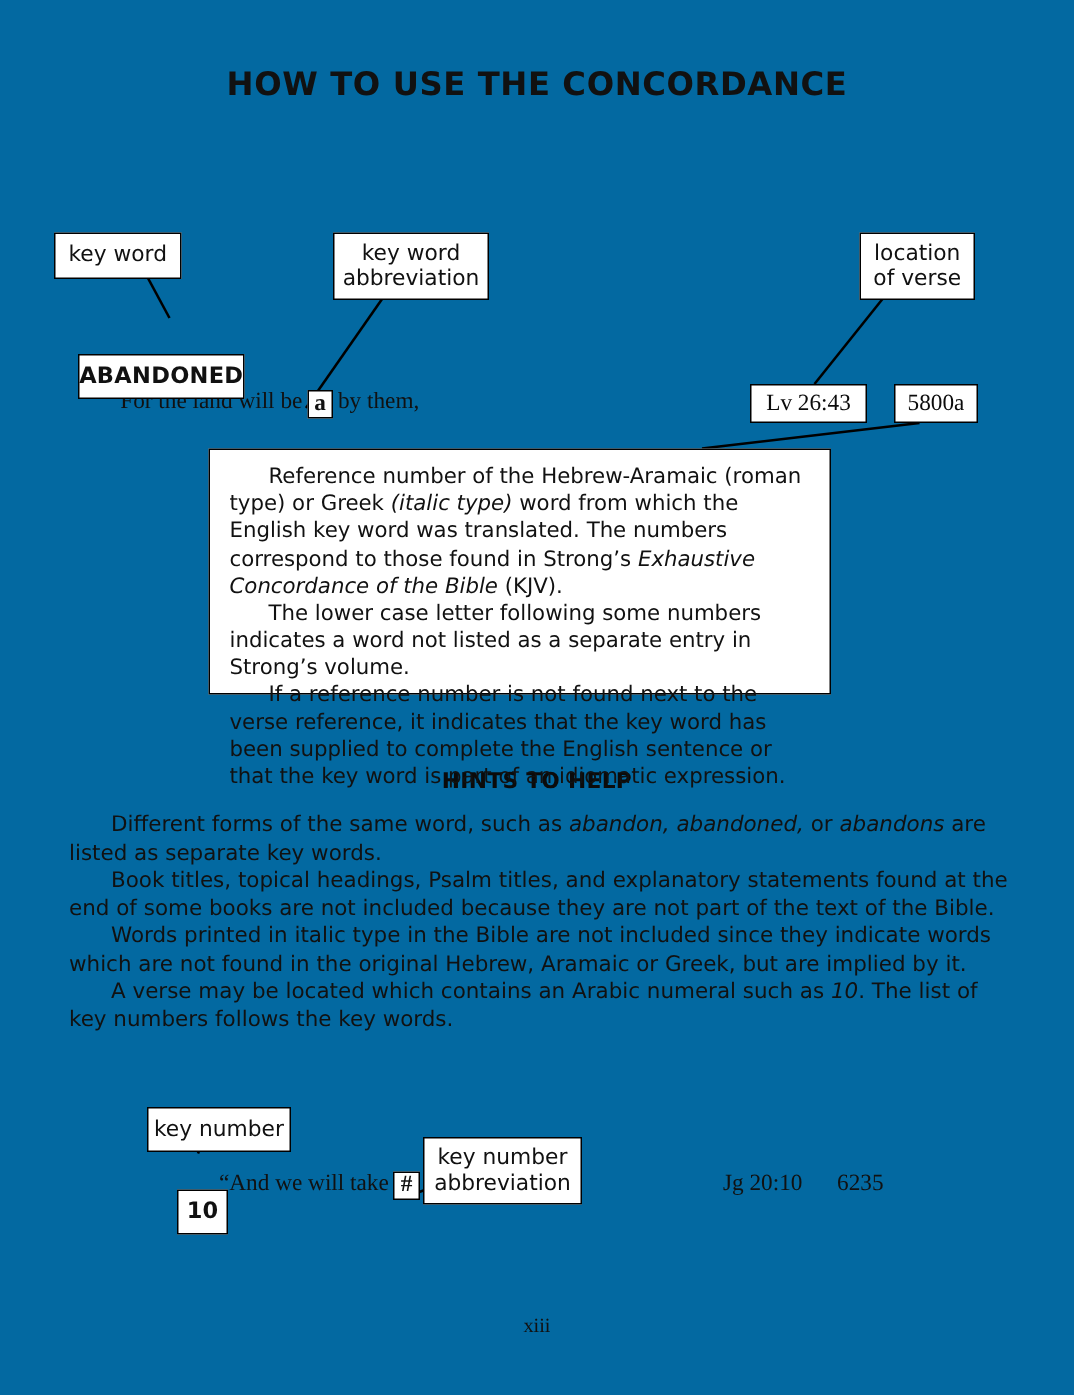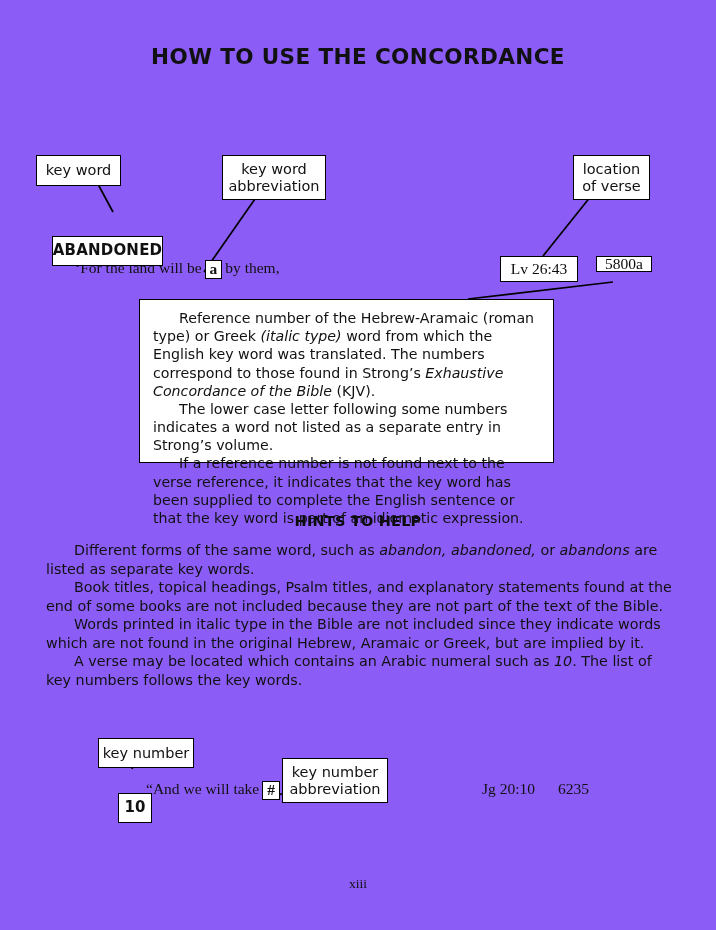--- a/index.html
+++ b/index.html
@@ -4,21 +4,21 @@
 <style>
   html, body {
     margin: 0;
     padding: 0;
     background: #ffffff;
   }
   #page {
     position: relative;
     width: 716px;
     height: 930px;
-    background: #8b5cf6;
+    background: #0369a1;
     overflow: hidden;
     font-family: "Liberation Sans", sans-serif;
     color: #0b0b0b;
   }
 
   
   #title {
     position: absolute;
     left: 0;
     top: 44px;
@@ -73,21 +73,21 @@
     letter-spacing: 0.2px;
   }
 
   #box-lv {
     left: 500px; top: 256px; width: 78px; height: 26px;
     font-family: "Liberation Serif", serif;
     font-weight: normal;
     font-size: 15.5px;
   }
   #box-5800a {
-    left: 596px; top: 256px; width: 56px; height: 16px;
+    left: 596px; top: 256px; width: 56px; height: 26px;
     font-family: "Liberation Serif", serif;
     font-size: 15.5px;
   }
 
   #box-keynumber     { left: 98px;  top: 714px; width: 96px;  height: 30px;
                        font-family: "DejaVu Sans", sans-serif; font-size: 14.5px; }
   #box-keynum-abbr   { left: 282px; top: 734px; width: 106px; height: 45px; }
   #box-10 {
     left: 118px; top: 769px; width: 34px; height: 30px;
     font-family: "DejaVu Sans", sans-serif;

